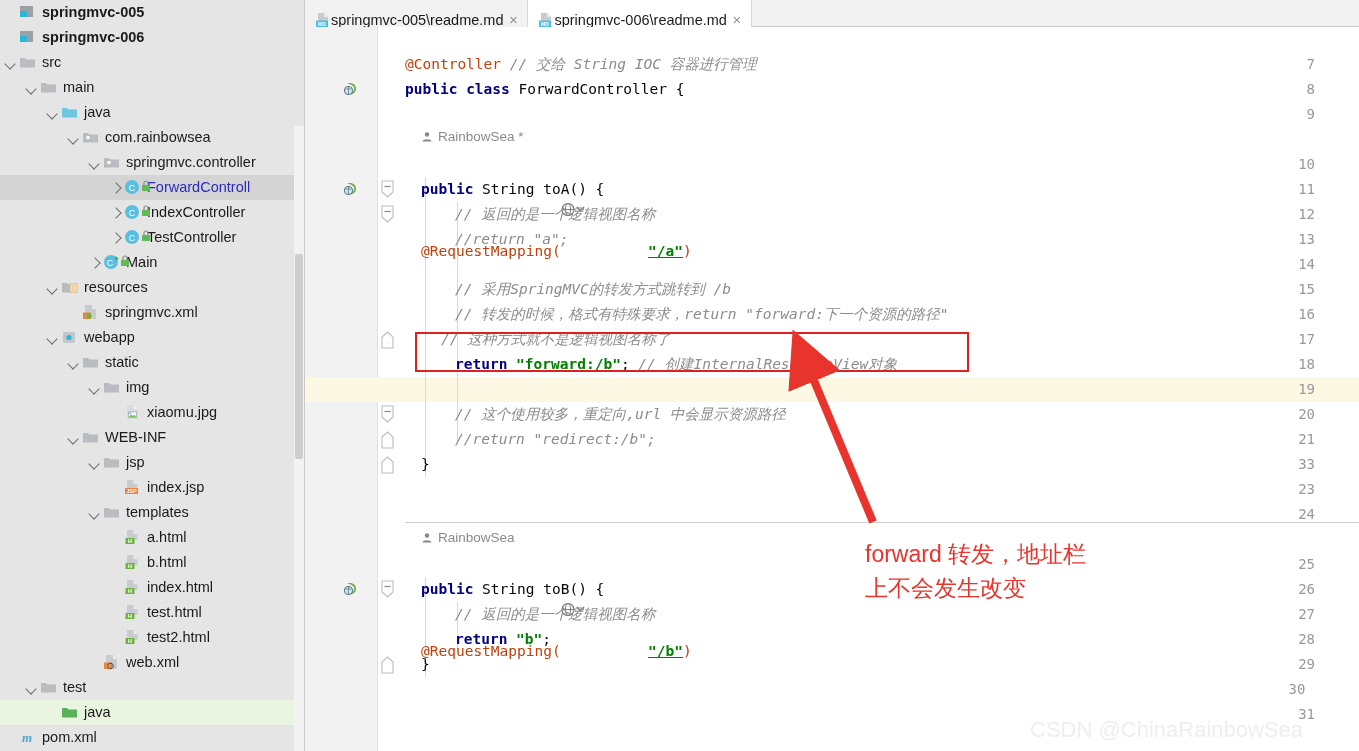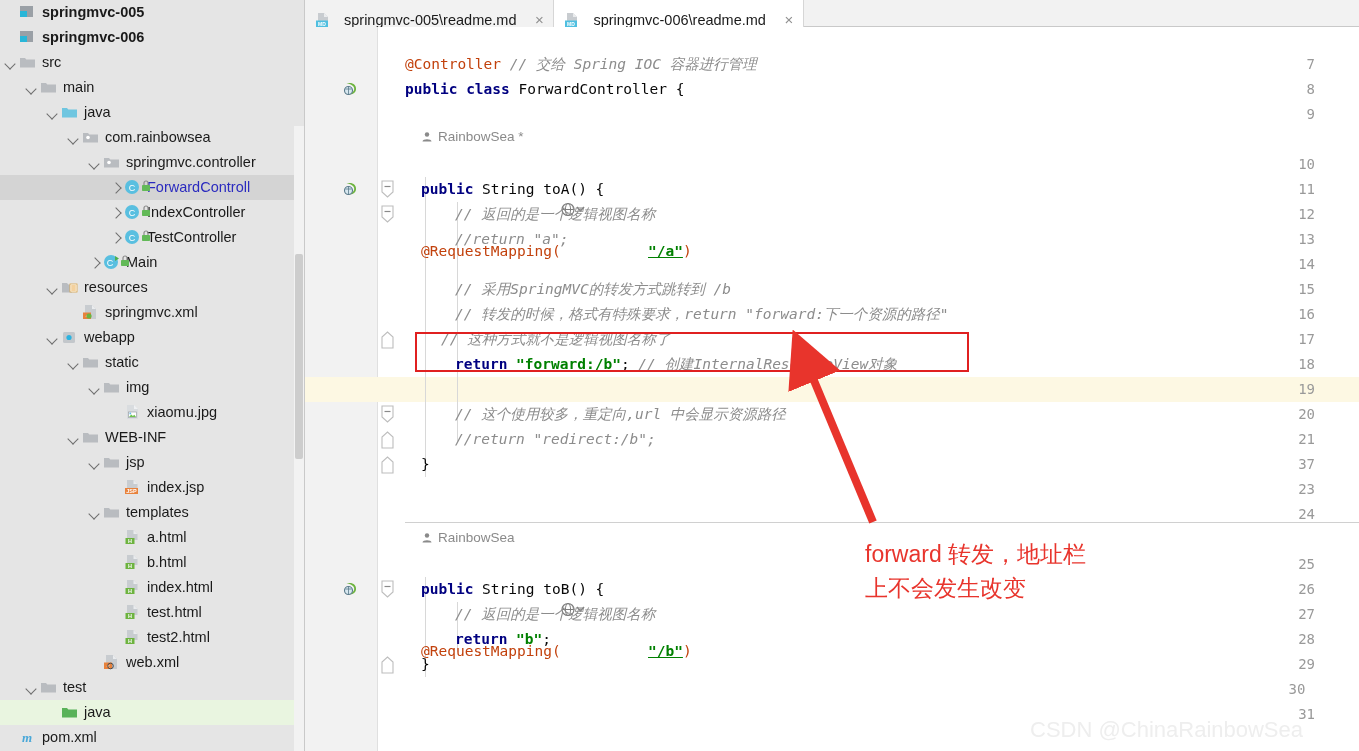--- a/index.html
+++ b/index.html
@@ -103,21 +103,21 @@
     align-items: stretch;
   }
   .tab {
     display: flex;
     align-items: center;
     padding: 12px 8px 0 10px;
     font-size: 14.5px;
     color: #1a1a1a;
     background: #f2f2f2;
     border-right: 1px solid #d6d6d6;
-    gap: 13px;
+    gap: 0;
     height: 27px;
   }
   .tab.active { background: #ffffff; }
   .tab-close {
     color: #909090; font-size: 15px; line-height: 1;
     margin-left: 4px; width: 12px; text-align: center;
   }
   .md-ico {
     width: 16px; height: 16px; position: relative; display: inline-block; flex: 0 0 16px;
   }
@@ -702,21 +702,21 @@
               <path d="M1 1 h11 v11 l-5.5 5 L1 12 Z" fill="none" stroke="#bdbdbd" stroke-width="1.1"></path>
               <line x1="3.5" y1="6.5" x2="9.5" y2="6.5" stroke="#8a8a8a" stroke-width="1.2"></line>
             </svg>
           </div>
           <div class="lnum" style="top: 400px;">21</div>
           <div class="fold-mark" style="top: 403px;">
             <svg width="13" height="19" viewBox="0 0 13 19">
               <path d="M1 18 h11 V7 L6.5 2 L1 7 Z" fill="none" stroke="#bdbdbd" stroke-width="1.1"></path>
             </svg>
           </div>
-          <div class="lnum" style="top: 425px;">37</div>
+          <div class="lnum" style="top: 425px;">33</div>
           <div class="fold-mark" style="top: 428px;">
             <svg width="13" height="19" viewBox="0 0 13 19">
               <path d="M1 18 h11 V7 L6.5 2 L1 7 Z" fill="none" stroke="#bdbdbd" stroke-width="1.1"></path>
             </svg>
           </div>
           <div class="lnum" style="top: 450px;">23</div>
           <div class="lnum" style="top: 475px;">24</div>
           <div class="lnum" style="top: 525px;">25</div>
           <div class="lnum" style="top: 550px;">26</div>
           <div class="gut-ico" style="top: 554px;">
@@ -746,21 +746,21 @@
 
       <div class="indent-guide" style="left:120px; top:150px; height:300px;"></div>
       <div class="indent-guide" style="left:152px; top:175px; height:240px;"></div>
       <div class="indent-guide" style="left:120px; top:550px; height:100px;"></div>
       <div class="indent-guide" style="left:152px; top:575px; height:50px;"></div>
 
       <div class="method-sep" style="top:495px"></div>
 
       <div id="codearea">
 
-        <div class="cline" style="top:25px; left:0px;"><span class="ann">@Controller</span><span class="cmt"> // 交给 Spring IOC 容器进行管理</span></div>
+        <div class="cline" style="top:25px; left:0px;"><span class="ann">@Controller</span><span class="cmt"> // 交给 String IOC 容器进行管理</span></div>
 
         <div class="cline" style="top:50px; left:0px;"><span class="kw">public</span> <span class="kw">class</span><span class="plain"> ForwardController {</span></div>
 
         <div class="author-line" style="top:99px; left:16px;">
           <span class="person-ico">
             <svg width="12" height="12" viewBox="0 0 12 12">
                 <circle cx="6" cy="3.5" r="2.2" fill="#8a8a8a"></circle>
                 <path d="M1.5 10.5 C1.5 7.6 10.5 7.6 10.5 10.5 Z" fill="#8a8a8a"></path>
               </svg>
           </span>

